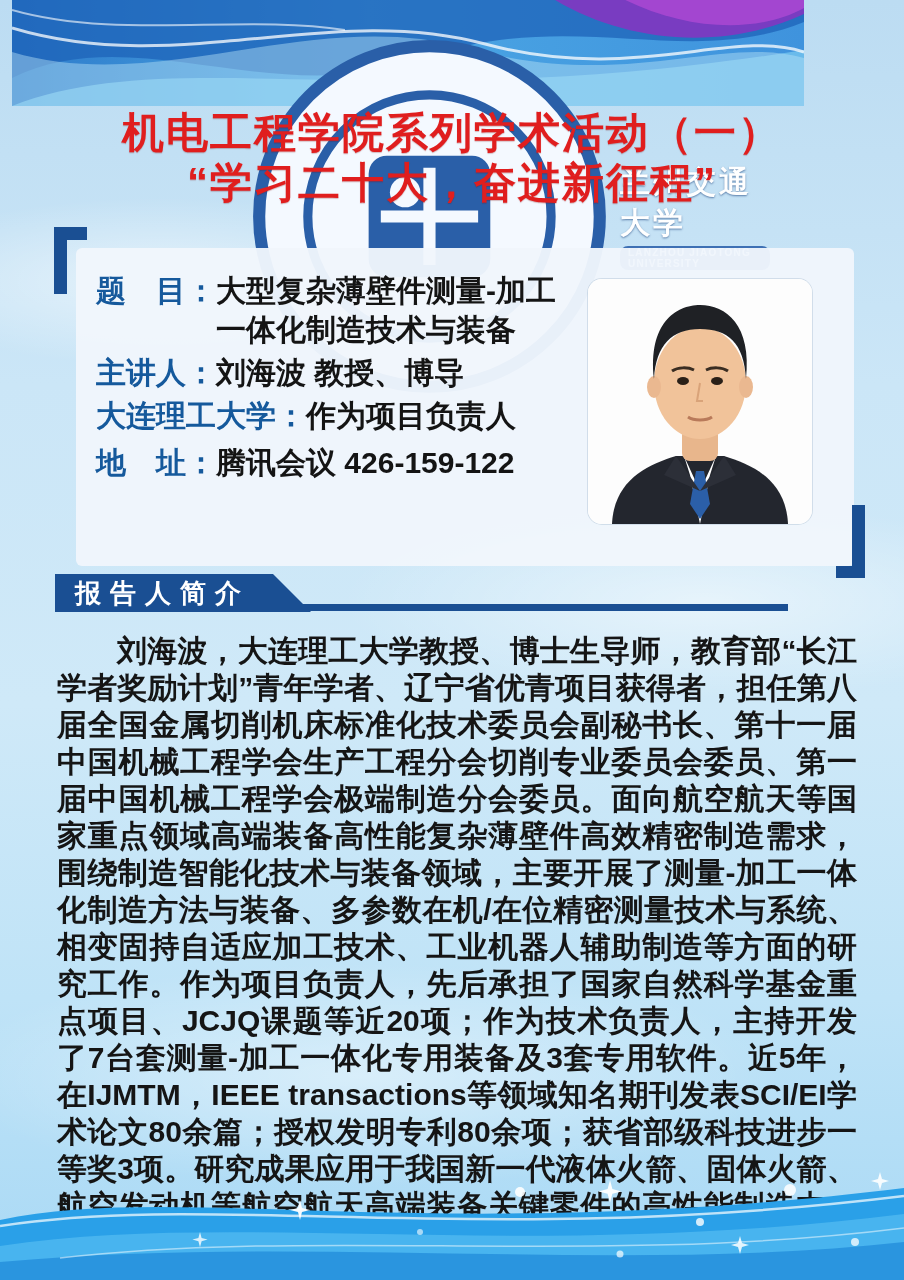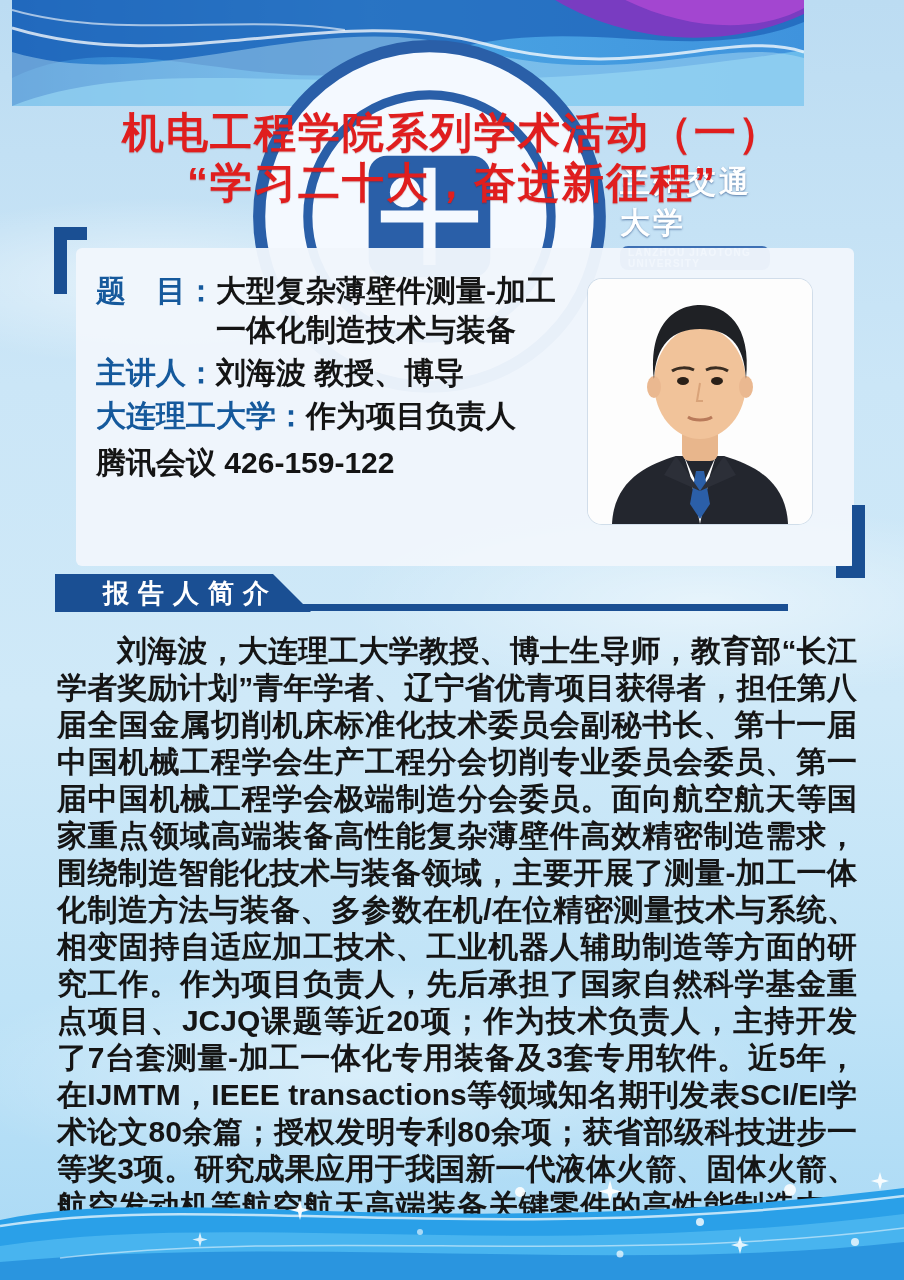--- a/index.html
+++ b/index.html
@@ -43,21 +43,21 @@
   .info-label { flex:none; white-space:pre; color:#15599c; font-weight:800; }
   .info-value { color:#141414; font-weight:700; }
   .photo { position:absolute; left:588px; top:279px; width:224px; height:245px;
     border-radius:14px; overflow:hidden; background:#fdfdfd; box-shadow:0 0 0 1px rgba(120,150,180,.25); }
   .photo svg { display:block; width:100%; height:100%; }
 
   
   .section-line { position:absolute; left:120px; top:604px; width:668px; height:7px; background:#1a4f93; }
   .section-header { position:absolute; left:55px; top:574px; width:256px; height:38px;
     background:#1a4f93; color:#ffffff; font-size:26px; font-weight:800; letter-spacing:9px;
-    display:flex; align-items:center; padding-left:48px;
+    display:flex; align-items:center; padding-left:20px;
     clip-path:polygon(0 0, 218px 0, 256px 100%, 0 100%); }
 
   
   .bio { position:absolute; left:57px; top:632px; width:800px;
     font-size:30px; line-height:37px; color:#151515; text-align:justify; font-weight:600; }
   .bio p { text-indent:2em; }
 
   
   .footer { position:absolute; left:0; bottom:0; width:904px; height:118px; }
   .footer svg { display:block; width:100%; height:100%; }
@@ -120,20 +120,21 @@
       <span class="info-label">主讲人：</span>
       <span class="info-value">刘海波  教授、博导</span>
     </div>
     <div class="info-row">
       <span class="info-label">大连理工大学：</span>
       <span class="info-value">作为项目负责人</span>
     </div>
     <div class="info-row">
     </div>
     <div class="info-row">
+      <span class="info-label">地　址：</span>
       <span class="info-value">腾讯会议 426-159-122</span>
     </div>
   </div>
 
   <div class="photo">
     <svg viewBox="0 0 224 245">
       <rect width="224" height="245" fill="#fdfdfd"></rect>
       <path d="M24,245 C26,202 58,186 88,177 L136,177 C166,186 198,202 200,245 Z" fill="#23262e"></path>
       <path d="M96,177 L112,212 L128,177 L122,196 L112,245 L102,196 Z" fill="#ffffff"></path>
       <path d="M108,192 L116,192 L122,225 L112,240 L102,225 Z" fill="#2b5fa8"></path>

